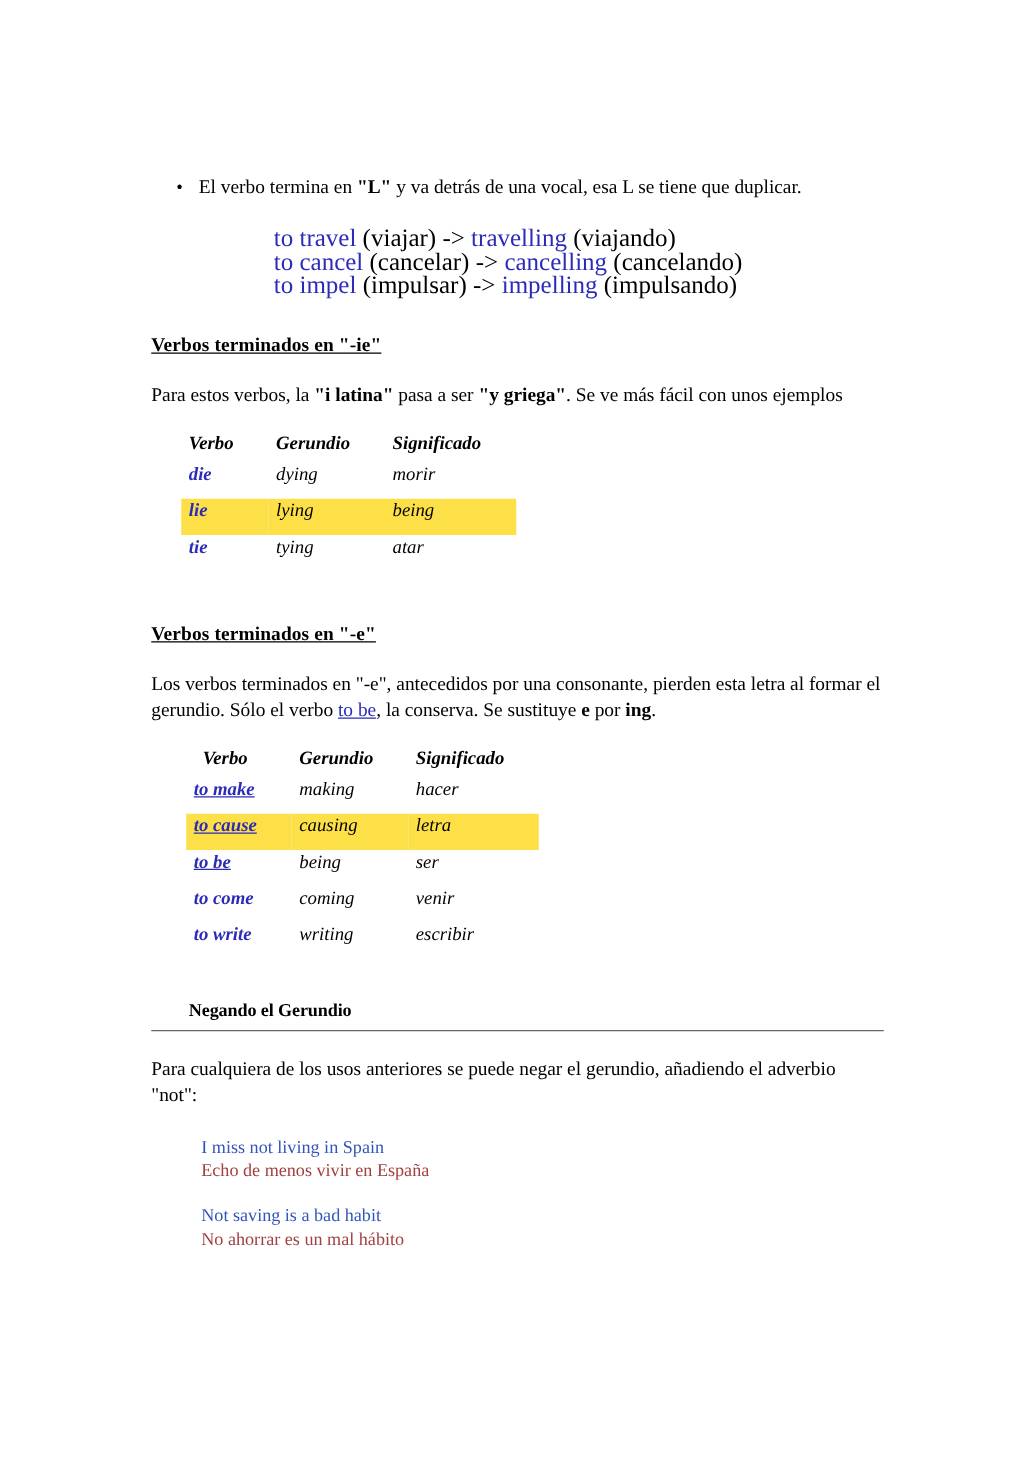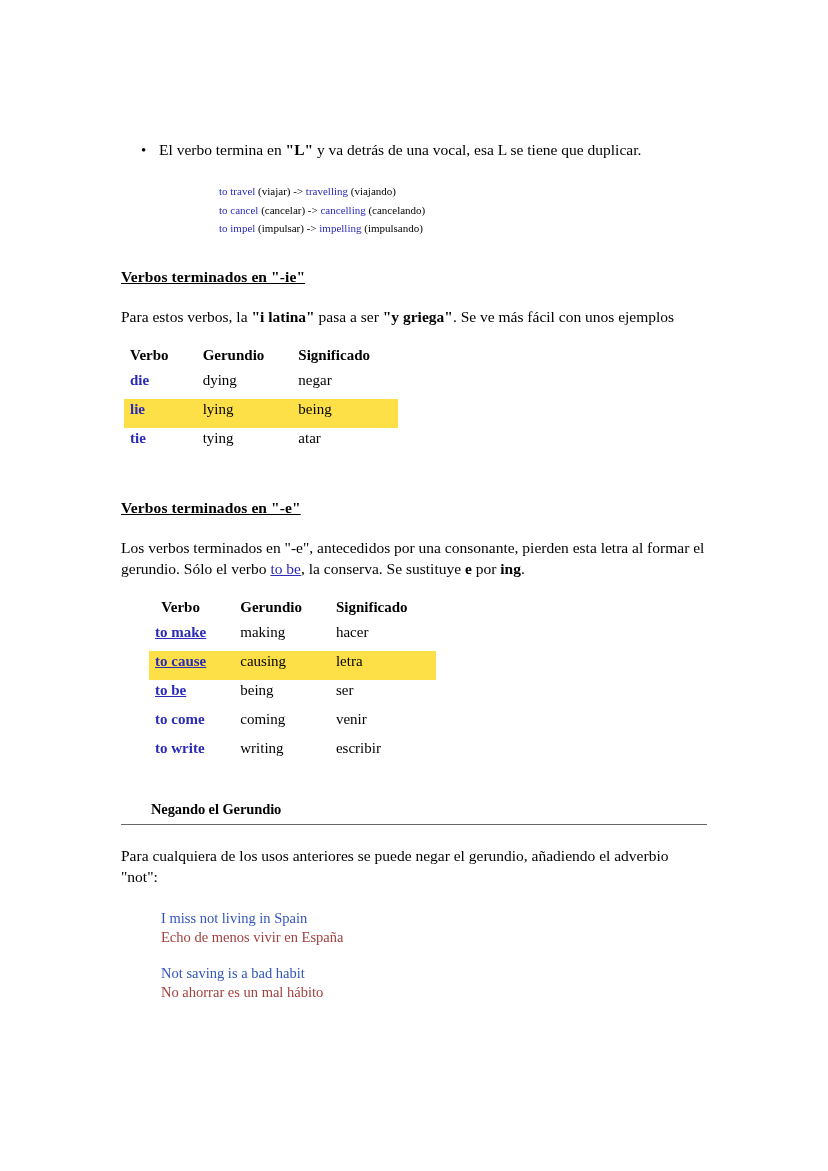--- a/index.html
+++ b/index.html
@@ -43,21 +43,21 @@
   }
   .bullet-text {
     font-size: 15.5px;
     line-height: 20px;
   }
   .b { font-weight: bold; }
 
   
   .examples {
     margin: 22px 0 0 98px;
-    font-size: 11px;
+    font-size: 20px;
     line-height: 18.5px;
   }
   .en { color: #2b2bb8; }
   .es { color: #000000; }
 
   h2.section {
     font-size: 15.5px;
     font-weight: bold;
     text-decoration: underline;
     margin: 30px 0 0 0;
@@ -65,22 +65,23 @@
   }
 
   p.para {
     font-size: 15.5px;
     line-height: 21px;
     margin: 20px 0 0 0;
   }
 
   table.vtable {
     border-collapse: collapse;
-    margin: 18px 0 0 3px;
-    font-size: 15px;
+    margin: 18px 0 0 24px;
+    font-size: 15px;
+    font-style: italic;
   }
   table.vtable th {
     font-weight: bold;
     font-size: 15px;
     padding: 2px 28px 6px 6px;
     text-align: left;
     white-space: nowrap;
   }
   table.vtable th.center { text-align: center; }
   table.vtable td {
@@ -150,21 +151,21 @@
         <tr>
           <th class="center">Verbo</th>
           <th class="center">Gerundio</th>
           <th class="center">Significado</th>
         </tr>
       </thead>
       <tbody>
         <tr>
           <td class="verb">die</td>
           <td>dying</td>
-          <td>negar</td>
+          <td>morir</td>
         </tr>
         <tr class="alt">
           <td class="verb">lie</td>
           <td>lying</td>
           <td>being</td>
         </tr>
         <tr>
           <td class="verb">tie</td>
           <td>tying</td>
           <td>atar</td>

